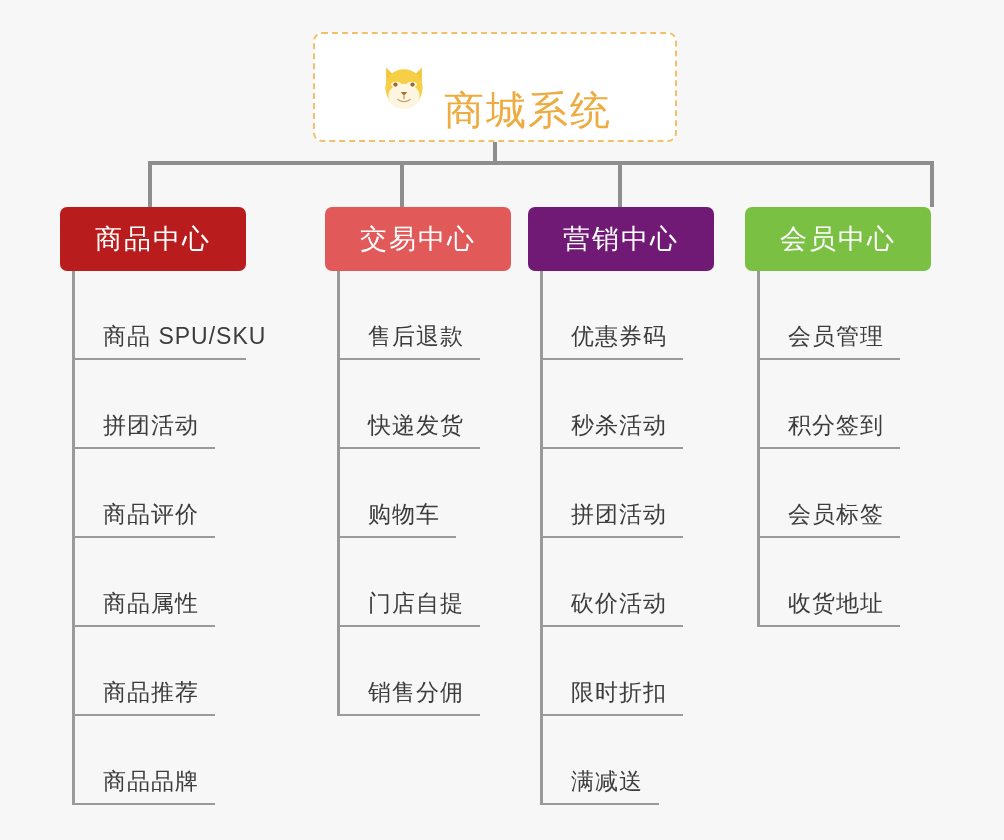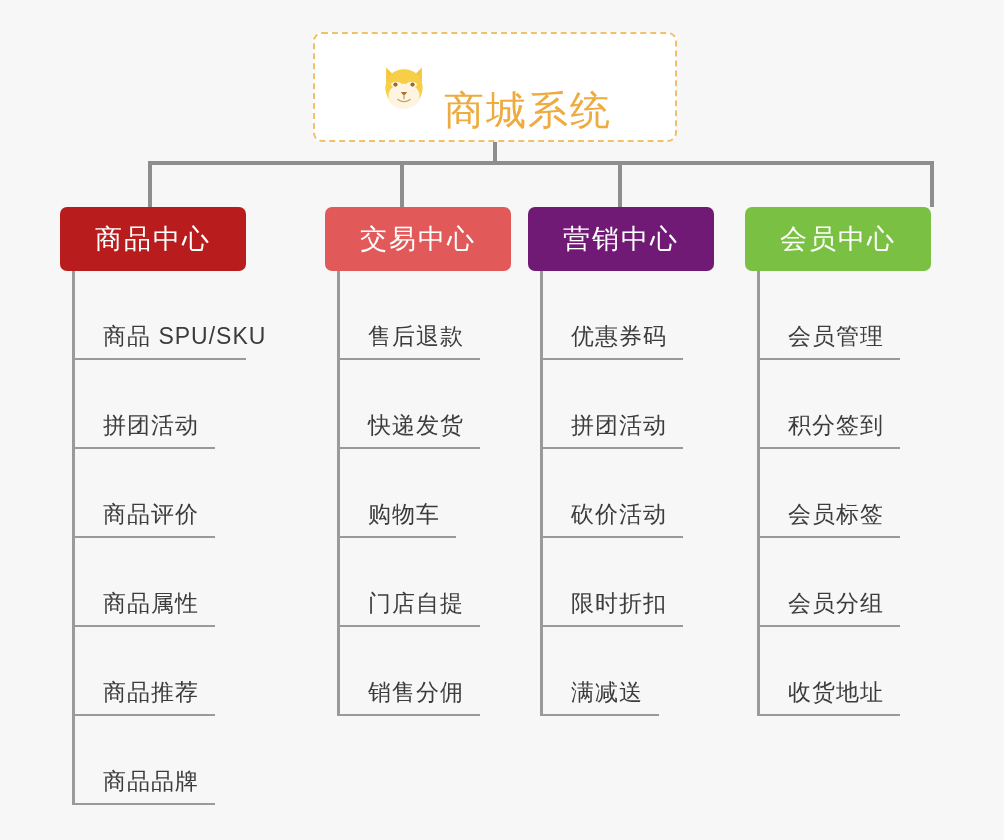--- a/index.html
+++ b/index.html
@@ -203,20 +203,23 @@
     </div>
   </div>
 
   <div class="column" style="left:528px">
     <div class="col-head" style="background-color: #701a75;">营销中心</div>
     <div class="col-body">
       <div class="leaf">
           <span class="leaf-inner"><span class="leaf-label">优惠券码</span><span class="leaf-gap" style="background: rgb(247, 247, 247);"></span></span>
         </div>
       <div class="leaf">
+          <span class="leaf-inner"><span class="leaf-label">秒杀活动</span><span class="leaf-gap" style="background: rgb(247, 247, 247);"></span></span>
+        </div>
+      <div class="leaf">
           <span class="leaf-inner"><span class="leaf-label">拼团活动</span><span class="leaf-gap" style="background: rgb(247, 247, 247);"></span></span>
         </div>
       <div class="leaf">
           <span class="leaf-inner"><span class="leaf-label">砍价活动</span><span class="leaf-gap" style="background: rgb(247, 247, 247);"></span></span>
         </div>
       <div class="leaf">
           <span class="leaf-inner"><span class="leaf-label">限时折扣</span><span class="leaf-gap" style="background: rgb(247, 247, 247);"></span></span>
         </div>
       <div class="leaf">
           <span class="leaf-inner"><span class="leaf-label">满减送</span><span class="leaf-gap" style="background: rgb(247, 247, 247);"></span></span>
@@ -230,21 +233,18 @@
       <div class="leaf">
           <span class="leaf-inner"><span class="leaf-label">会员管理</span><span class="leaf-gap" style="background: rgb(247, 247, 247);"></span></span>
         </div>
       <div class="leaf">
           <span class="leaf-inner"><span class="leaf-label">积分签到</span><span class="leaf-gap" style="background: rgb(247, 247, 247);"></span></span>
         </div>
       <div class="leaf">
           <span class="leaf-inner"><span class="leaf-label">会员标签</span><span class="leaf-gap" style="background: rgb(247, 247, 247);"></span></span>
         </div>
       <div class="leaf">
-          <span class="leaf-inner"><span class="leaf-label">会员分组</span><span class="leaf-gap" style="background: rgb(247, 247, 247);"></span></span>
-        </div>
-      <div class="leaf">
           <span class="leaf-inner"><span class="leaf-label">收货地址</span><span class="leaf-gap" style="background: rgb(247, 247, 247);"></span></span>
         </div>
     </div>
   </div>
 
 </div>
 
 </body></html>

